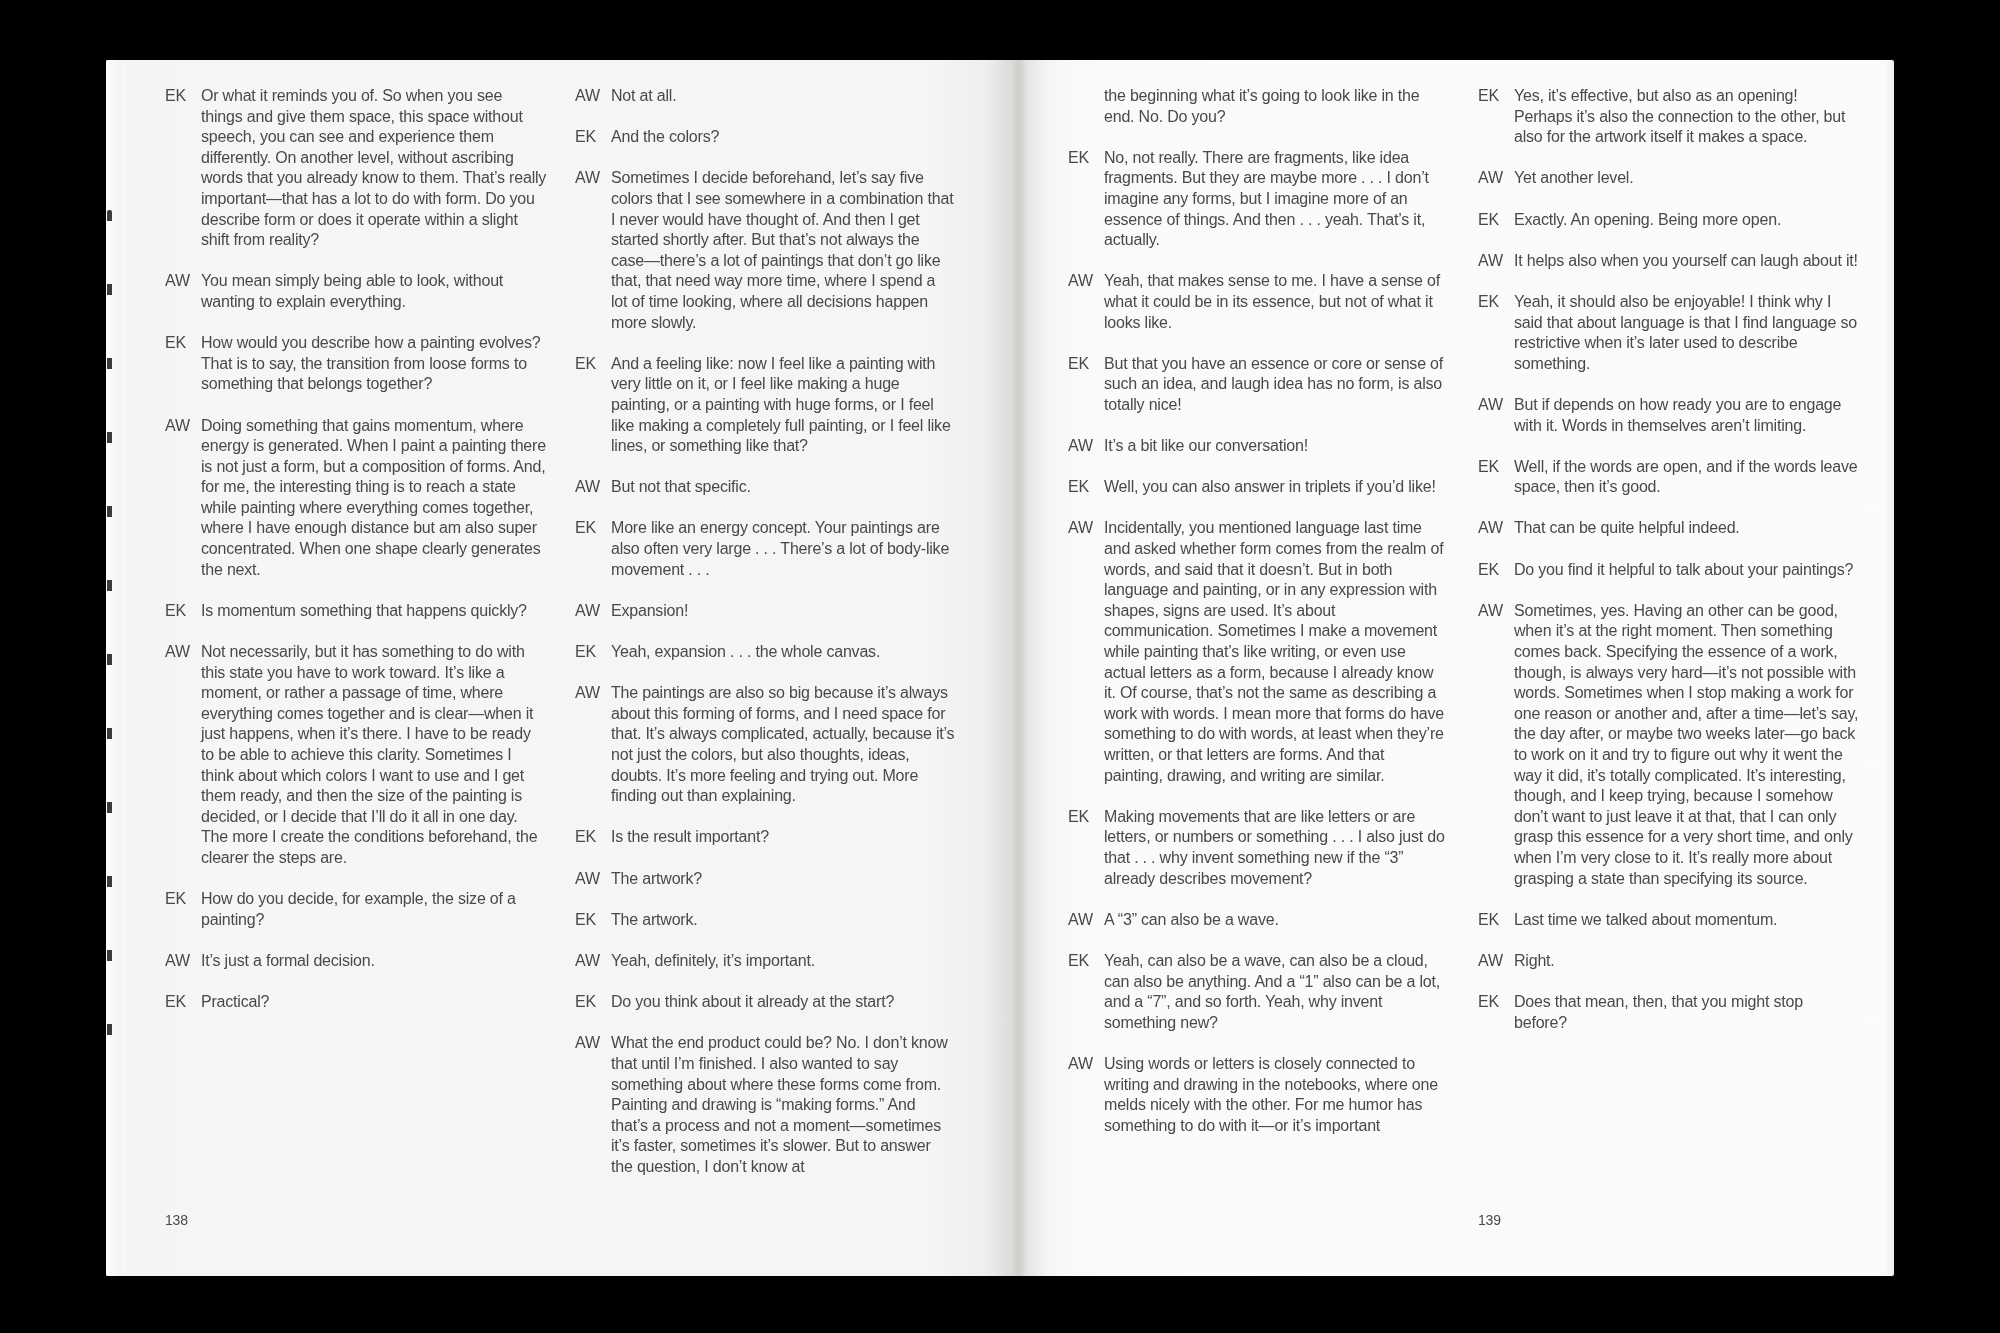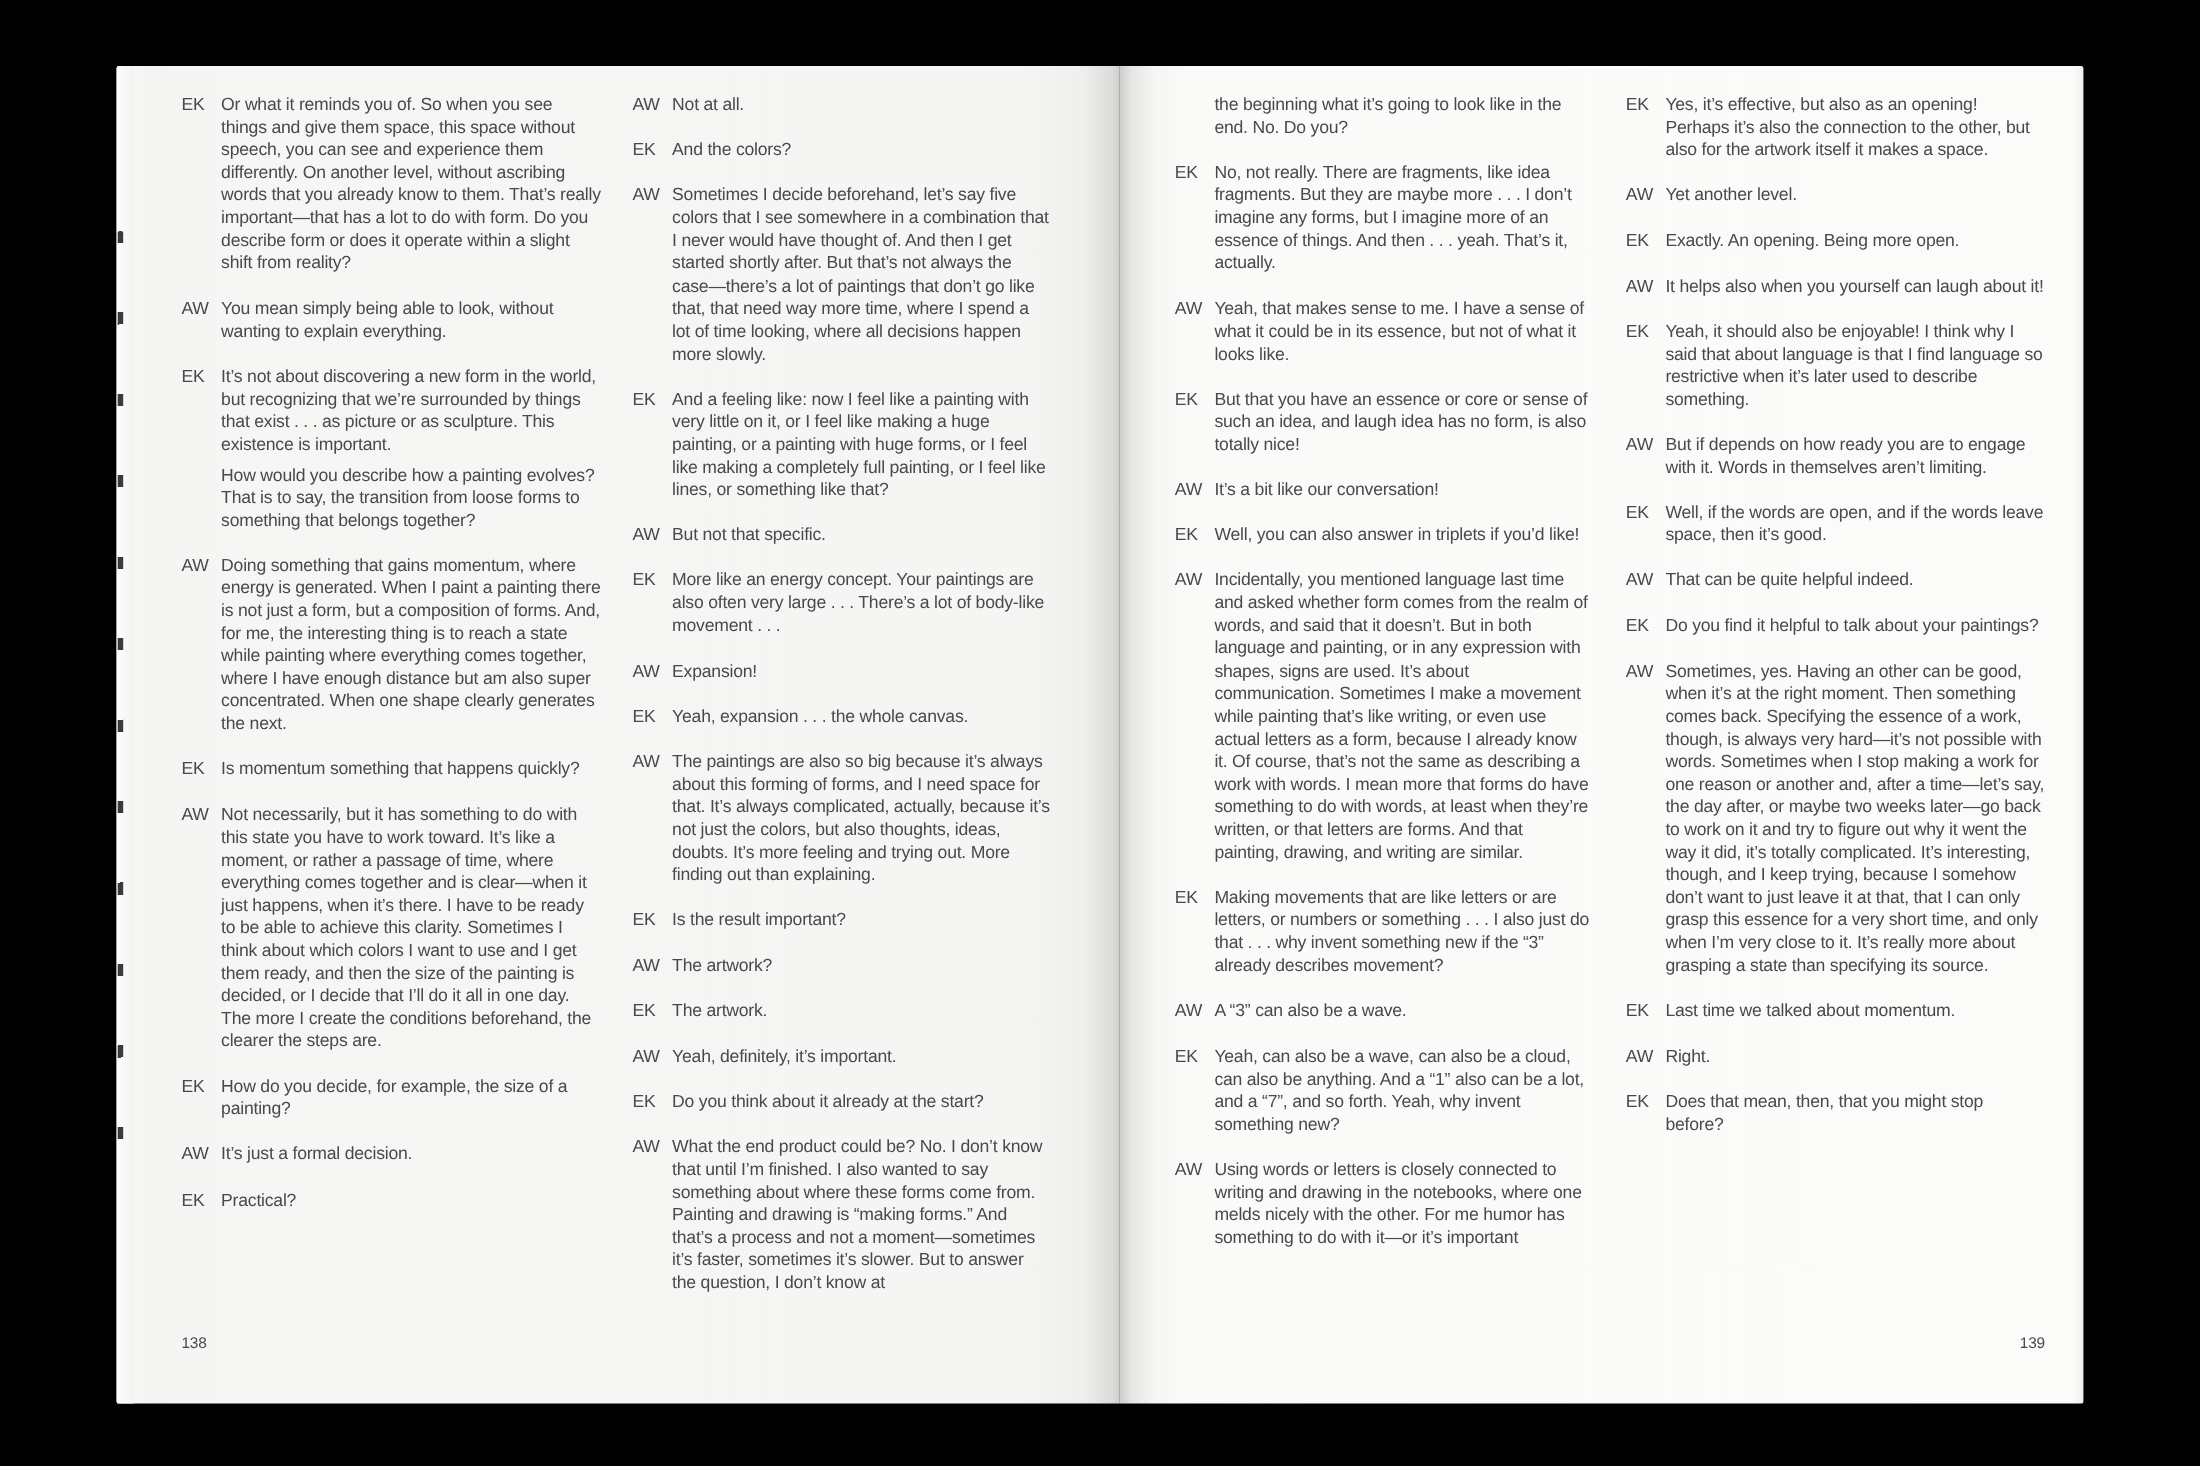--- a/index.html
+++ b/index.html
@@ -97,21 +97,21 @@
   .entry .text p { margin: 0; }
   .entry .text p + p { margin-top: 7px; }
   .pagenum {
     position: absolute;
     top: 1152px;
     color: #47494d;
     font-size: 14px;
     letter-spacing: -0.2px;
   }
   .pagenum-left { left: 59px; }
-  .pagenum-right { left: 1372px; width: 381px; text-align: right; }
+  .pagenum-right { left: 1372px; width: 381px; text-align: left; }
 </style>
 </head>
 <body>
 
 <div class="stage">
   <div class="book">
 
     <div class="page page-left">
       <div class="fore-edge">
         <div class="edge-marks"></div>
@@ -131,21 +131,20 @@
   <div class="entry">
     <div class="speaker">AW</div>
     <div class="text">
             <p>You mean simply being able to look, without wanting to explain everything.</p>
           </div>
   </div>
 
   <div class="entry">
     <div class="speaker">EK</div>
     <div class="text">
-            <p>It’s not about discovering a new form in the world, but recognizing that we’re surrounded by things that exist . . . as picture or as sculpture. This existence is important.</p>
             <p>How would you describe how a painting evolves? That is to say, the transition from loose forms to something that belongs together?</p>
           </div>
   </div>
 
   <div class="entry">
     <div class="speaker">AW</div>
     <div class="text">
             <p>Doing something that gains momentum, where energy is generated. When I paint a painting there is not just a form, but a composition of forms. And, for me, the interesting thing is to reach a state while painting where everything comes together, where I have enough distance but am also super concentrated. When one shape clearly generates the next.</p>
           </div>
   </div>

